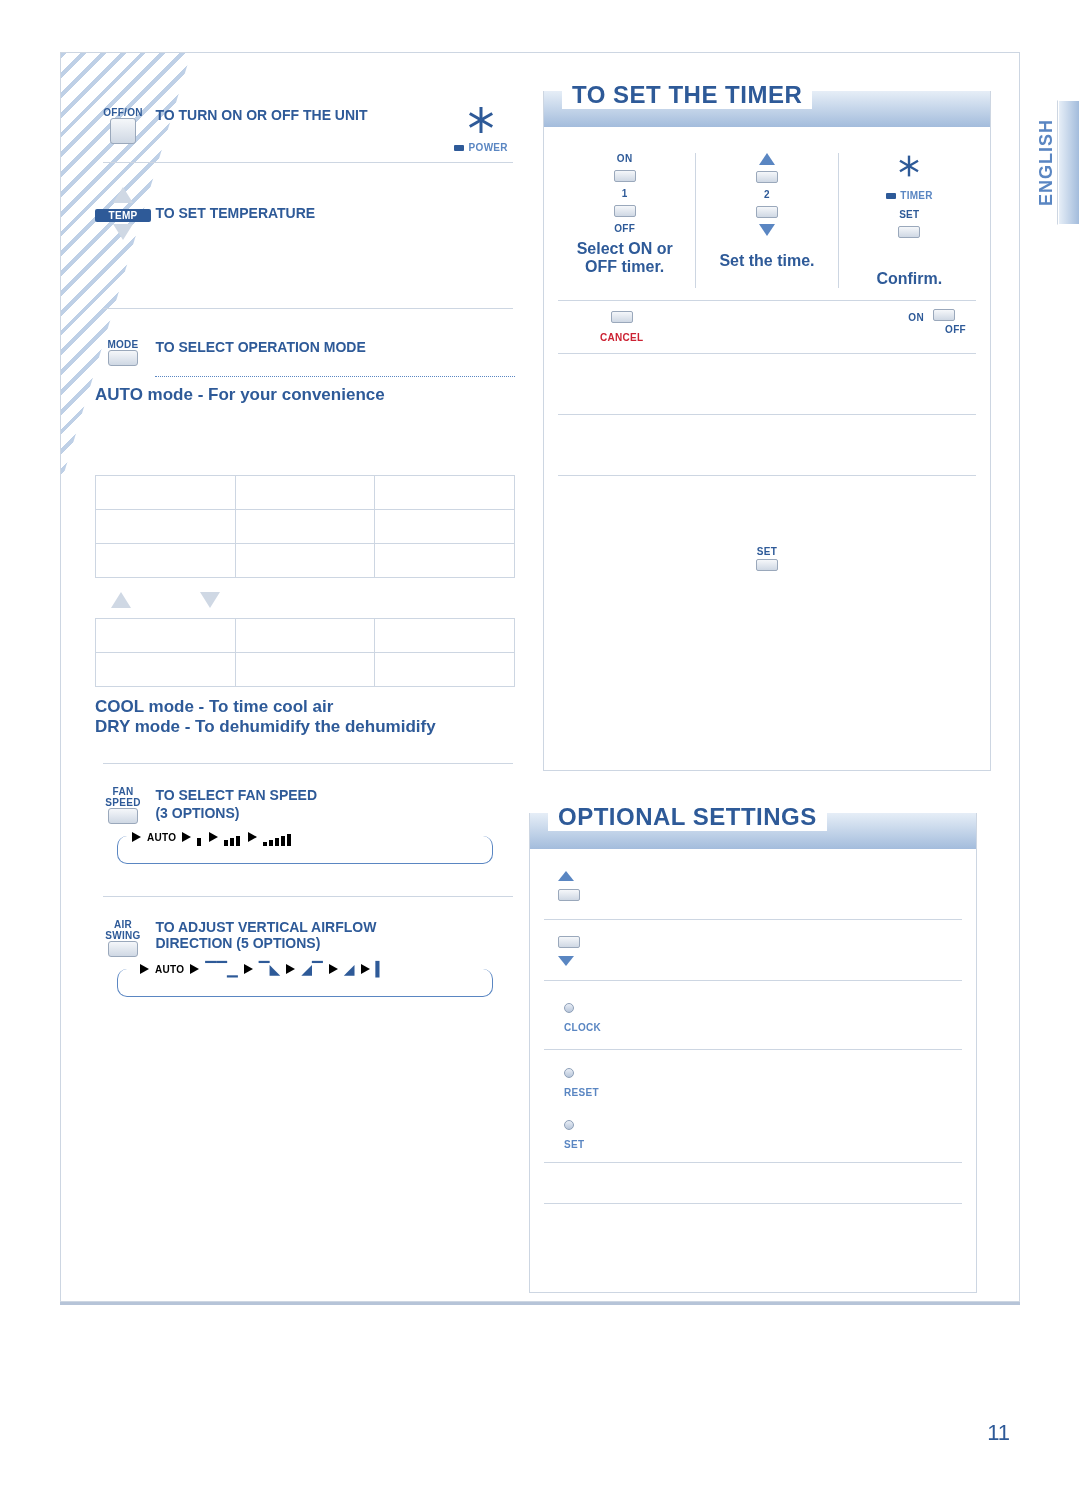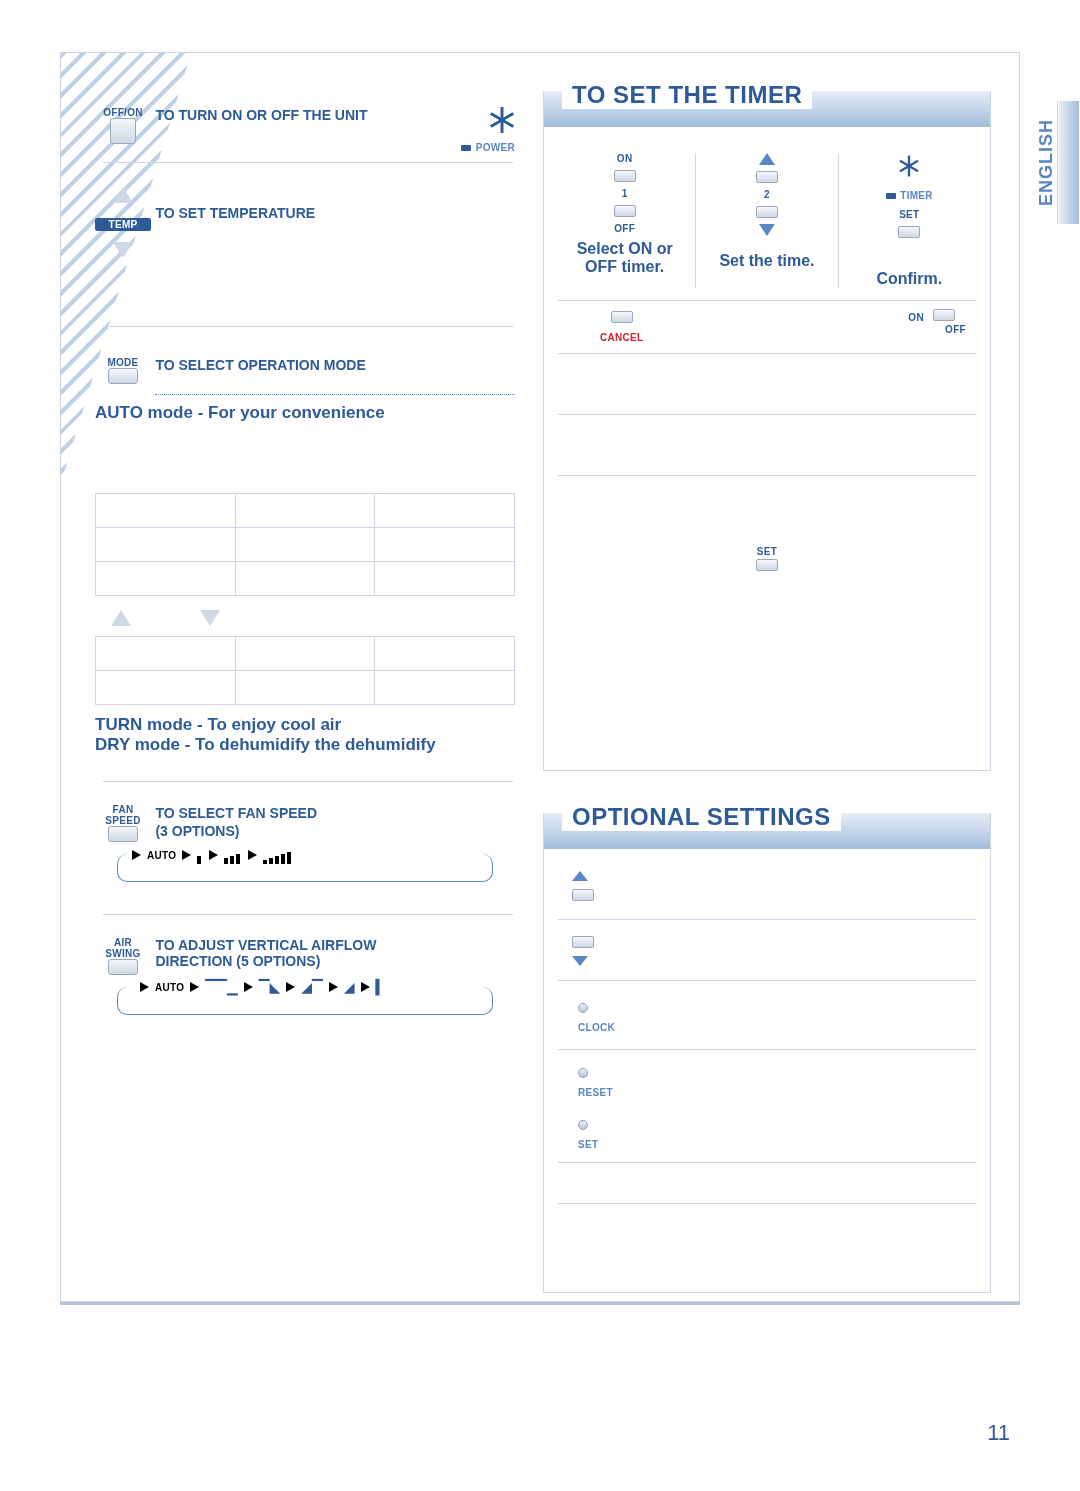--- a/index.html
+++ b/index.html
@@ -99,34 +99,34 @@
 
   .heading{font-size:14px;font-weight:bold;color:var(--blue);line-height:1.15}
   .sub{font-size:17px;font-weight:bold;color:var(--blue)}
   .caption{color:var(--blue);font-size:16px;font-weight:bold;text-align:center}
 
   
   .left{position:absolute;left:28px;top:40px;width:438px}
   .block{padding:14px 12px 14px 6px}
   .iconcol{display:inline-block;vertical-align:top;width:56px;text-align:center}
   .txtcol{display:inline-block;vertical-align:top;width:270px}
-  .rightmini{float:right;width:68px;text-align:right}
+  .rightmini{float:right;width:68px;text-align:center}
 
   .cycle{
     position:relative;height:28px;margin:8px 22px;
     border:1px solid var(--blue-light);border-radius:10px;border-top:0;
   }
   .cycle .row{position:absolute;left:18px;right:18px;top:-8px;display:flex;align-items:center;gap:6px;background:#fff;padding:0 4px}
   .cycle.tight .row{left:10px;right:40px}
   .arrow{display:inline-block;border-top:5px solid transparent;border-bottom:5px solid transparent;border-left:9px solid #000}
   .bars span{display:inline-block;width:4px;background:#000;margin-right:2px;vertical-align:bottom}
 
   
   .timer{left:482px;top:38px;width:448px;height:680px}
-  .optional{left:482px;top:760px;width:448px;height:480px}
+  .optional{left:468px;top:760px;width:448px;height:480px}
 
   .col3{display:flex;padding:26px 10px 12px;gap:0}
   .col3>div{flex:1;border-right:1px solid var(--border);padding:0 8px;display:flex;flex-direction:column;align-items:center;gap:6px}
   .col3>div:last-child{border-right:0}
   .cancelrow{display:flex;align-items:flex-start;justify-content:space-between;padding:8px 24px 8px 56px}
 </style>
 </head>
 <body>
 
 <div class="page">
@@ -144,21 +144,21 @@
         <span class="sun"><i></i></span><br>
         <span class="bluebox"></span>
         <span class="tiny" style="color:var(--blue-light)">POWER</span>
       </div>
     </div>
     <div class="rule"></div>
 
     <div class="block" style="padding-top:24px">
       <div class="iconcol">
         <span class="tri up hollow"></span><br>
-        <div class="tiny" style="background:var(--blue);color:#fff;border-radius:2px;padding:1px 2px;margin:11px 0">TEMP</div>
+        <div class="tiny" style="background:var(--blue);color:#fff;border-radius:2px;padding:1px 2px;margin:2px 0">TEMP</div>
         <span class="tri dn hollow"></span>
       </div>
       <div class="txtcol heading" style="padding-top:18px">TO SET TEMPERATURE</div>
     </div>
     <div class="rule" style="margin-top:50px"></div>
 
     <div class="block" style="padding-top:30px">
       <div class="iconcol">
         <div class="tiny">MODE</div>
         <span class="btn"></span>
@@ -201,21 +201,21 @@
               <td></td>
             </tr>
         <tr>
               <td></td>
               <td></td>
               <td></td>
             </tr>
       </tbody>
         </table>
 
-      <div class="sub" style="margin-top:10px">TURN mode - To enjoy cool air</div>
+      <div class="sub" style="margin-top:10px">COOL mode - To time cool air</div>
       <div class="sub">DRY mode - To dehumidify the dehumidify</div>
     </div>
     <div class="rule" style="margin-top:12px"></div>
 
     <div class="block" style="padding-top:22px">
       <div class="iconcol">
         <div class="tiny">FAN SPEED</div>
         <span class="btn"></span>
       </div>
       <div class="txtcol">

